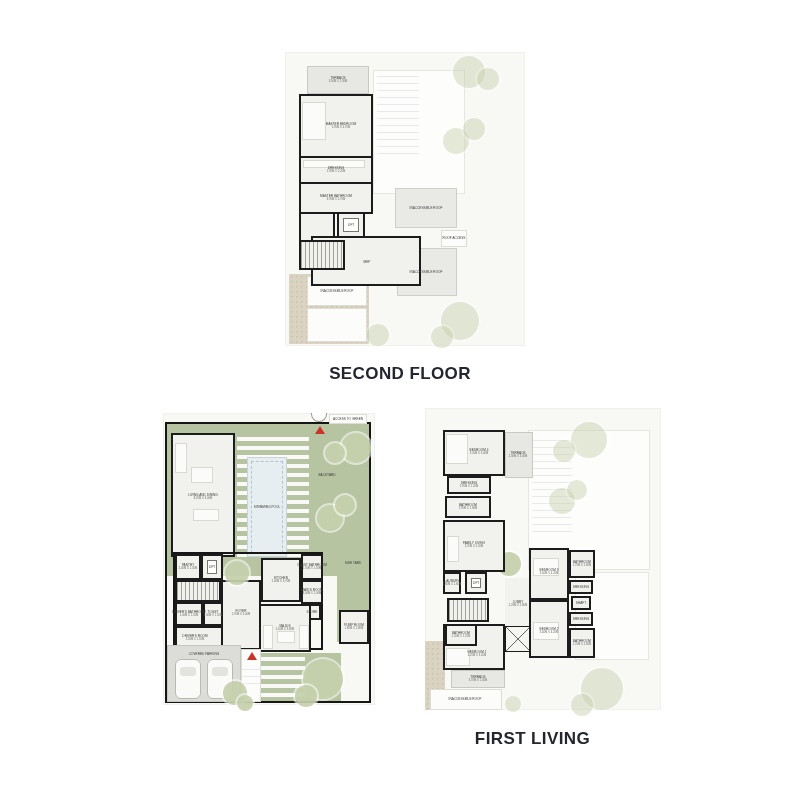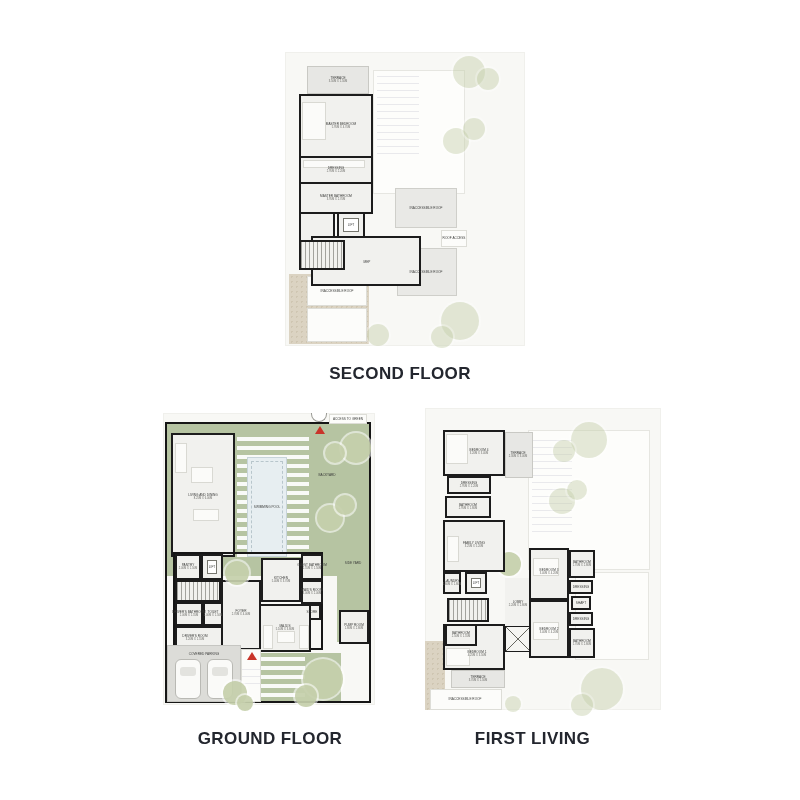--- a/index.html
+++ b/index.html
@@ -230,21 +230,20 @@
       <span class="dims">5.10M X 3.80M</span>
     </div>
     <div class="lbl" style="left:191px;top:214px">
       <span>PUMP ROOM</span>
       <span class="dims">1.80M X 2.80M</span>
     </div>
     <div class="lbl" style="left:190px;top:150px">
       <span>SIDE YARD</span>
     </div>
   </section>
-  <div class="title" style="left:165px;top:729px;width:210px">GROUND FLOOR</div>
 
   <section class="plan" style="left:425px;top:408px;width:236px;height:302px">
     <div class="sheet"></div>
     <div class="ghost" style="left:103px;top:22px;width:122px;height:140px"></div>
     <div class="gslats" style="left:107px;top:32px;width:40px;height:96px"></div>
     <div class="ghost" style="left:150px;top:164px;width:74px;height:88px"></div>
     <div class="beige" style="left:0px;top:233px;width:20px;height:69px"></div>
     <div class="whitebox" style="left:5px;top:281px;width:72px;height:21px"></div>
 
     <div class="tree faint" style="left:146px;top:14px;width:36px;height:36px"></div>

